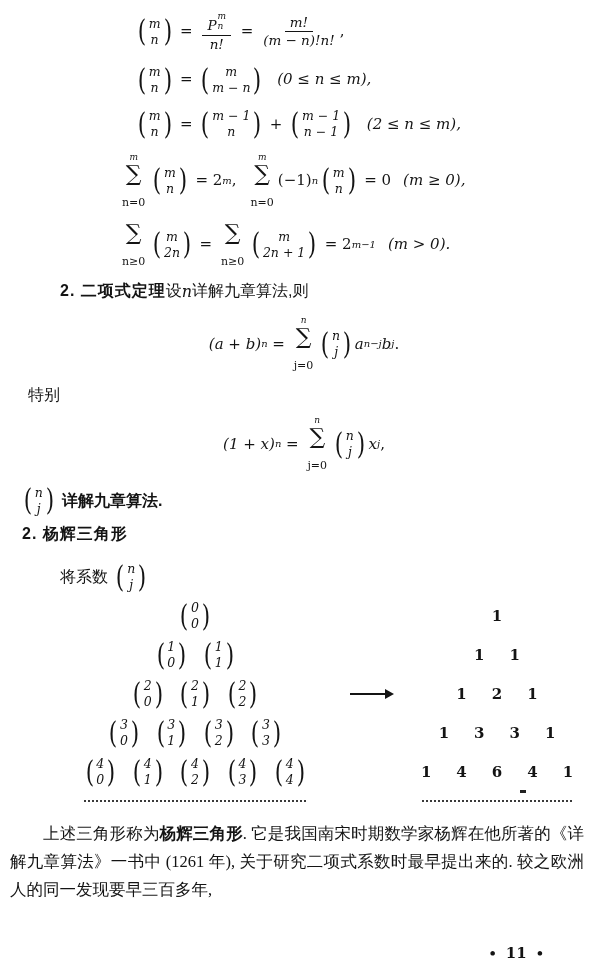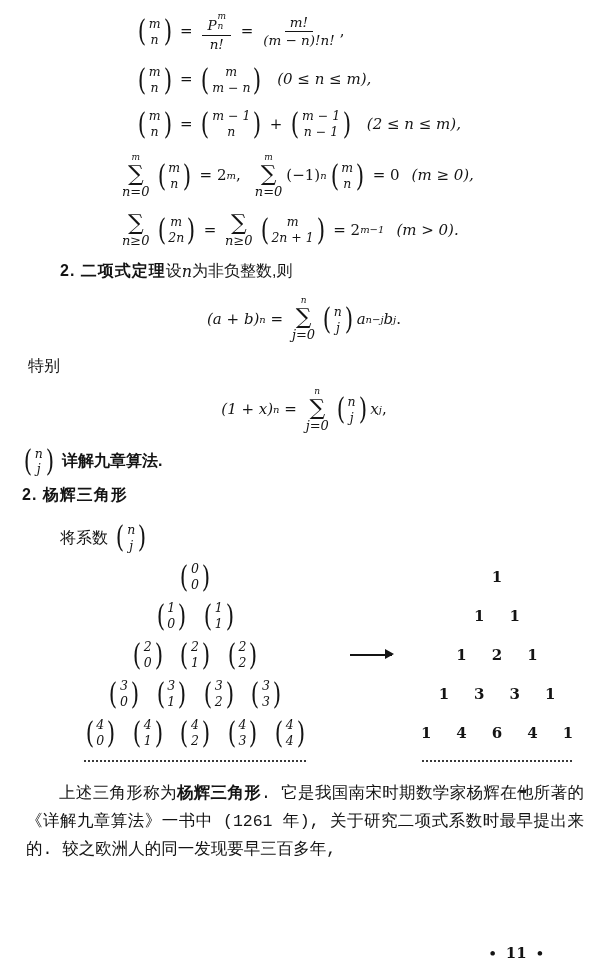--- a/index.html
+++ b/index.html
@@ -46,21 +46,21 @@
   }
   .frac {
     display: inline-flex; flex-direction: column; align-items: center;
     margin: 0 5px; font-size: 13.5px;
   }
   .fnum { border-bottom: 1.4px solid #141414; padding: 0 5px 2px; display: inline-flex; align-items: flex-end; }
   .fden { padding-top: 2px; display: inline-flex; }
   .sum  { display: inline-flex; flex-direction: column; align-items: center; margin: 0 4px; }
   .sum-top { font-size: 9px; font-style: italic; line-height: 1.1; }
   .sum-sig { font-size: 22px; line-height: 1; font-family: "DejaVu Serif", serif; }
-  .sum-bot { font-size: 13px; font-style: italic; line-height: 1.1; }
+  .sum-bot { font-size: 11px; line-height: 1.1; margin-top: 12px; }
   .msp { display: inline-block; }
   .cjk { font-family: "Liberation Sans", sans-serif; font-size: 16px; }
 
   
   .sec-head {
     font-family: "Liberation Sans", sans-serif;
     font-size: 20px; font-weight: bold; letter-spacing: 2px;
     margin: 22px 0 16px 28px;
   }
   .para {
@@ -92,23 +92,23 @@
     gap: 25px; font-size: 15px; font-weight: bold;
     font-family: "DejaVu Serif", serif;
   }
   .dots { border-top: 2.5px dotted #3a3a3a; margin-top: 8px; }
   .dots-left  { width: 222px; align-self: center; }
   .dots-right { width: 150px; align-self: center; }
   .stray-mark { position: absolute; left: 520px; top: 790px; width: 6px; height: 3px; background:#222; }
 
   
   .footer-para {
-    font-family: Liberation Mono, monospace;
+    font-family: Liberation Serif, serif;
     font-size: 16.5px; line-height: 1.7;
-    margin: 18px 24px 0 26px;
+    margin: 18px 24px 0 10px;
     text-indent: 2em; text-align: justify;
   }
   .footer-para .bold { font-weight: bold; }
   .page-num {
     position: absolute; right: 64px; bottom: 16px;
     display: flex; align-items: center; gap: 9px;
     font-size: 15px; font-weight: bold;
     font-family: "DejaVu Serif", serif;
   }
   .page-num .bullet { font-size: 13px; }
@@ -123,21 +123,21 @@
     <div class="math-line f-indent"><span class="binom"><span class="paren">(</span><span class="bstack"><span class="btop">m</span><span class="bbot">n</span></span><span class="paren">)</span></span><span class="mtxt"> = </span><span class="binom"><span class="paren">(</span><span class="bstack"><span class="btop">m</span><span class="bbot">m − n</span></span><span class="paren">)</span></span><span class="msp" style="width: 12px;"></span><span class="mstr">(0 ≤ n ≤ m),</span></div>
     <div class="math-line f-indent"><span class="binom"><span class="paren">(</span><span class="bstack"><span class="btop">m</span><span class="bbot">n</span></span><span class="paren">)</span></span><span class="mtxt"> = </span><span class="binom"><span class="paren">(</span><span class="bstack"><span class="btop">m − 1</span><span class="bbot">n</span></span><span class="paren">)</span></span><span class="mtxt"> + </span><span class="binom"><span class="paren">(</span><span class="bstack"><span class="btop">m − 1</span><span class="bbot">n − 1</span></span><span class="paren">)</span></span><span class="msp" style="width: 12px;"></span><span class="mstr">(2 ≤ n ≤ m),</span></div>
     <div class="math-line"><span class="sum"><span class="sum-top">m</span><span class="sum-sig">∑</span><span class="sum-bot">n=0</span></span><span class="binom"><span class="paren">(</span><span class="bstack"><span class="btop">m</span><span class="bbot">n</span></span><span class="paren">)</span></span><span class="mtxt"> = 2</span><sup class="msup">m</sup><span class="mtxt">,</span><span class="msp" style="width: 10px;"></span><span class="sum"><span class="sum-top">m</span><span class="sum-sig">∑</span><span class="sum-bot">n=0</span></span><span class="mtxt">(−1)</span><sup class="msup">n</sup><span class="binom"><span class="paren">(</span><span class="bstack"><span class="btop">m</span><span class="bbot">n</span></span><span class="paren">)</span></span><span class="mtxt"> = 0</span><span class="msp" style="width: 12px;"></span><span class="mstr">(m ≥ 0),</span></div>
     <div class="math-line"><span class="sum"><span class="sum-sig">∑</span><span class="sum-bot">n≥0</span></span><span class="binom"><span class="paren">(</span><span class="bstack"><span class="btop">m</span><span class="bbot">2n</span></span><span class="paren">)</span></span><span class="mtxt"> = </span><span class="sum"><span class="sum-sig">∑</span><span class="sum-bot">n≥0</span></span><span class="binom"><span class="paren">(</span><span class="bstack"><span class="btop">m</span><span class="bbot">2n + 1</span></span><span class="paren">)</span></span><span class="mtxt"> = 2</span><sup class="msup">m−1</sup><span class="msp" style="width: 12px;"></span><span class="mstr">(m &gt; 0).</span></div>
 
 
     <div class="para">
       <span class="blabel">2. 二项式定理</span><span class="inline-math">
           <span class="cjk">  设 </span>
           <span class="mvar">n</span>
-          <span class="cjk"> 为非负整数,则</span>
+          <span class="cjk"> 详解九章算法,则</span>
         </span>
     </div>
     <div class="math-line center"><span class="mstr">(a + b)</span><sup class="msup">n</sup><span class="mtxt"> = </span><span class="sum"><span class="sum-top">n</span><span class="sum-sig">∑</span><span class="sum-bot">j=0</span></span><span class="binom"><span class="paren">(</span><span class="bstack"><span class="btop">n</span><span class="bbot">j</span></span><span class="paren">)</span></span><span class="mvar">a</span><sup class="msup">n−j</sup><span class="mvar">b</span><sup class="msup">j</sup><span class="mtxt">.</span></div>
 
     <div class="cjk special-label" style="margin-bottom:10px;">特别</div>
     <div class="math-line center"><span class="mstr">(1 + x)</span><sup class="msup">n</sup><span class="mtxt"> = </span><span class="sum"><span class="sum-top">n</span><span class="sum-sig">∑</span><span class="sum-bot">j=0</span></span><span class="binom"><span class="paren">(</span><span class="bstack"><span class="btop">n</span><span class="bbot">j</span></span><span class="paren">)</span></span><span class="mvar">x</span><sup class="msup">j</sup><span class="mtxt">,</span></div>
 
     <div class="math-line note-line"><span class="binom"><span class="paren">(</span><span class="bstack"><span class="btop">n</span><span class="bbot">j</span></span><span class="paren">)</span></span><span class="cjk"> 详解九章算法.</span></div>
 
     <div class="para" style="margin-bottom:16px;margin-left:22px;">

